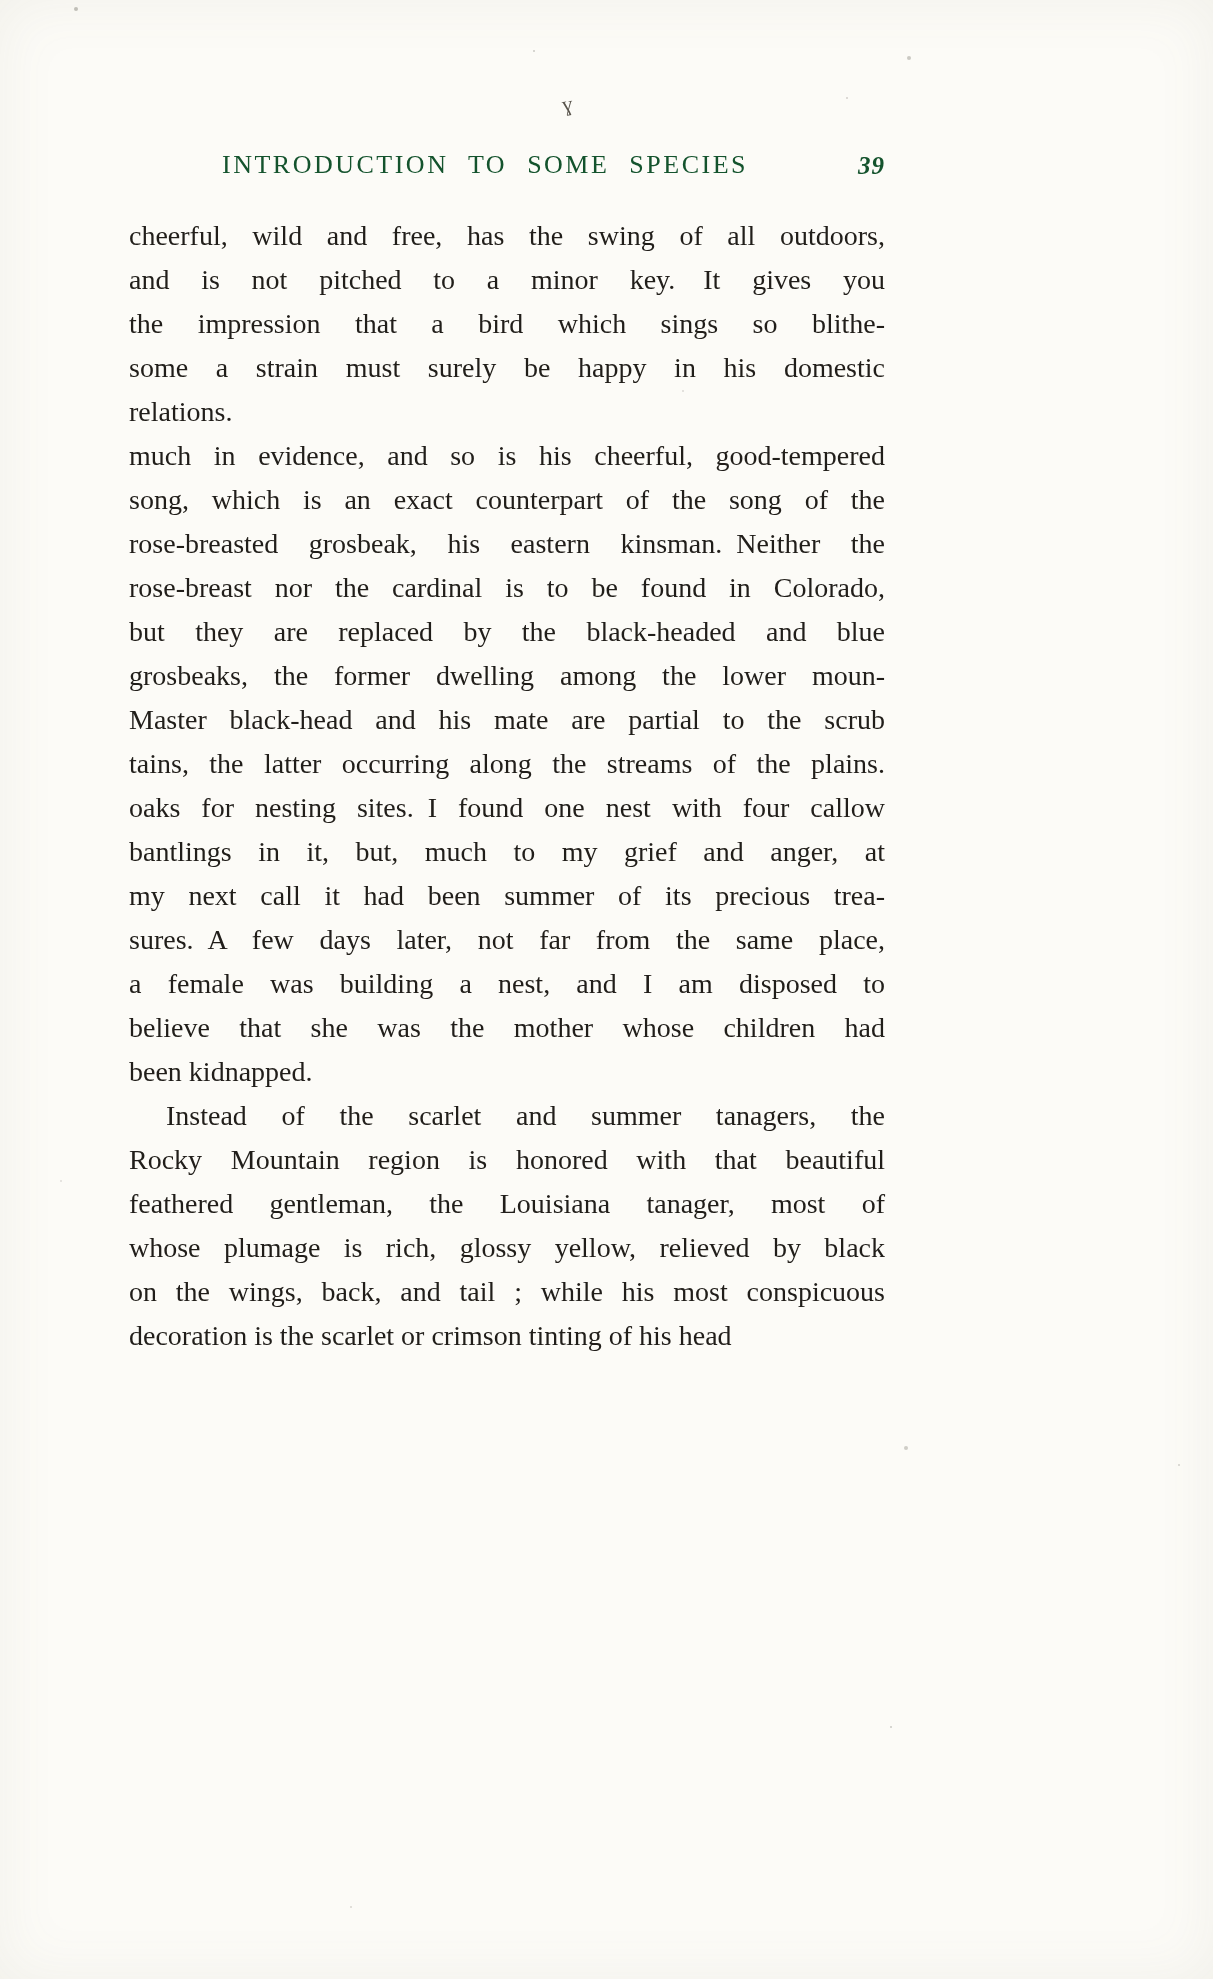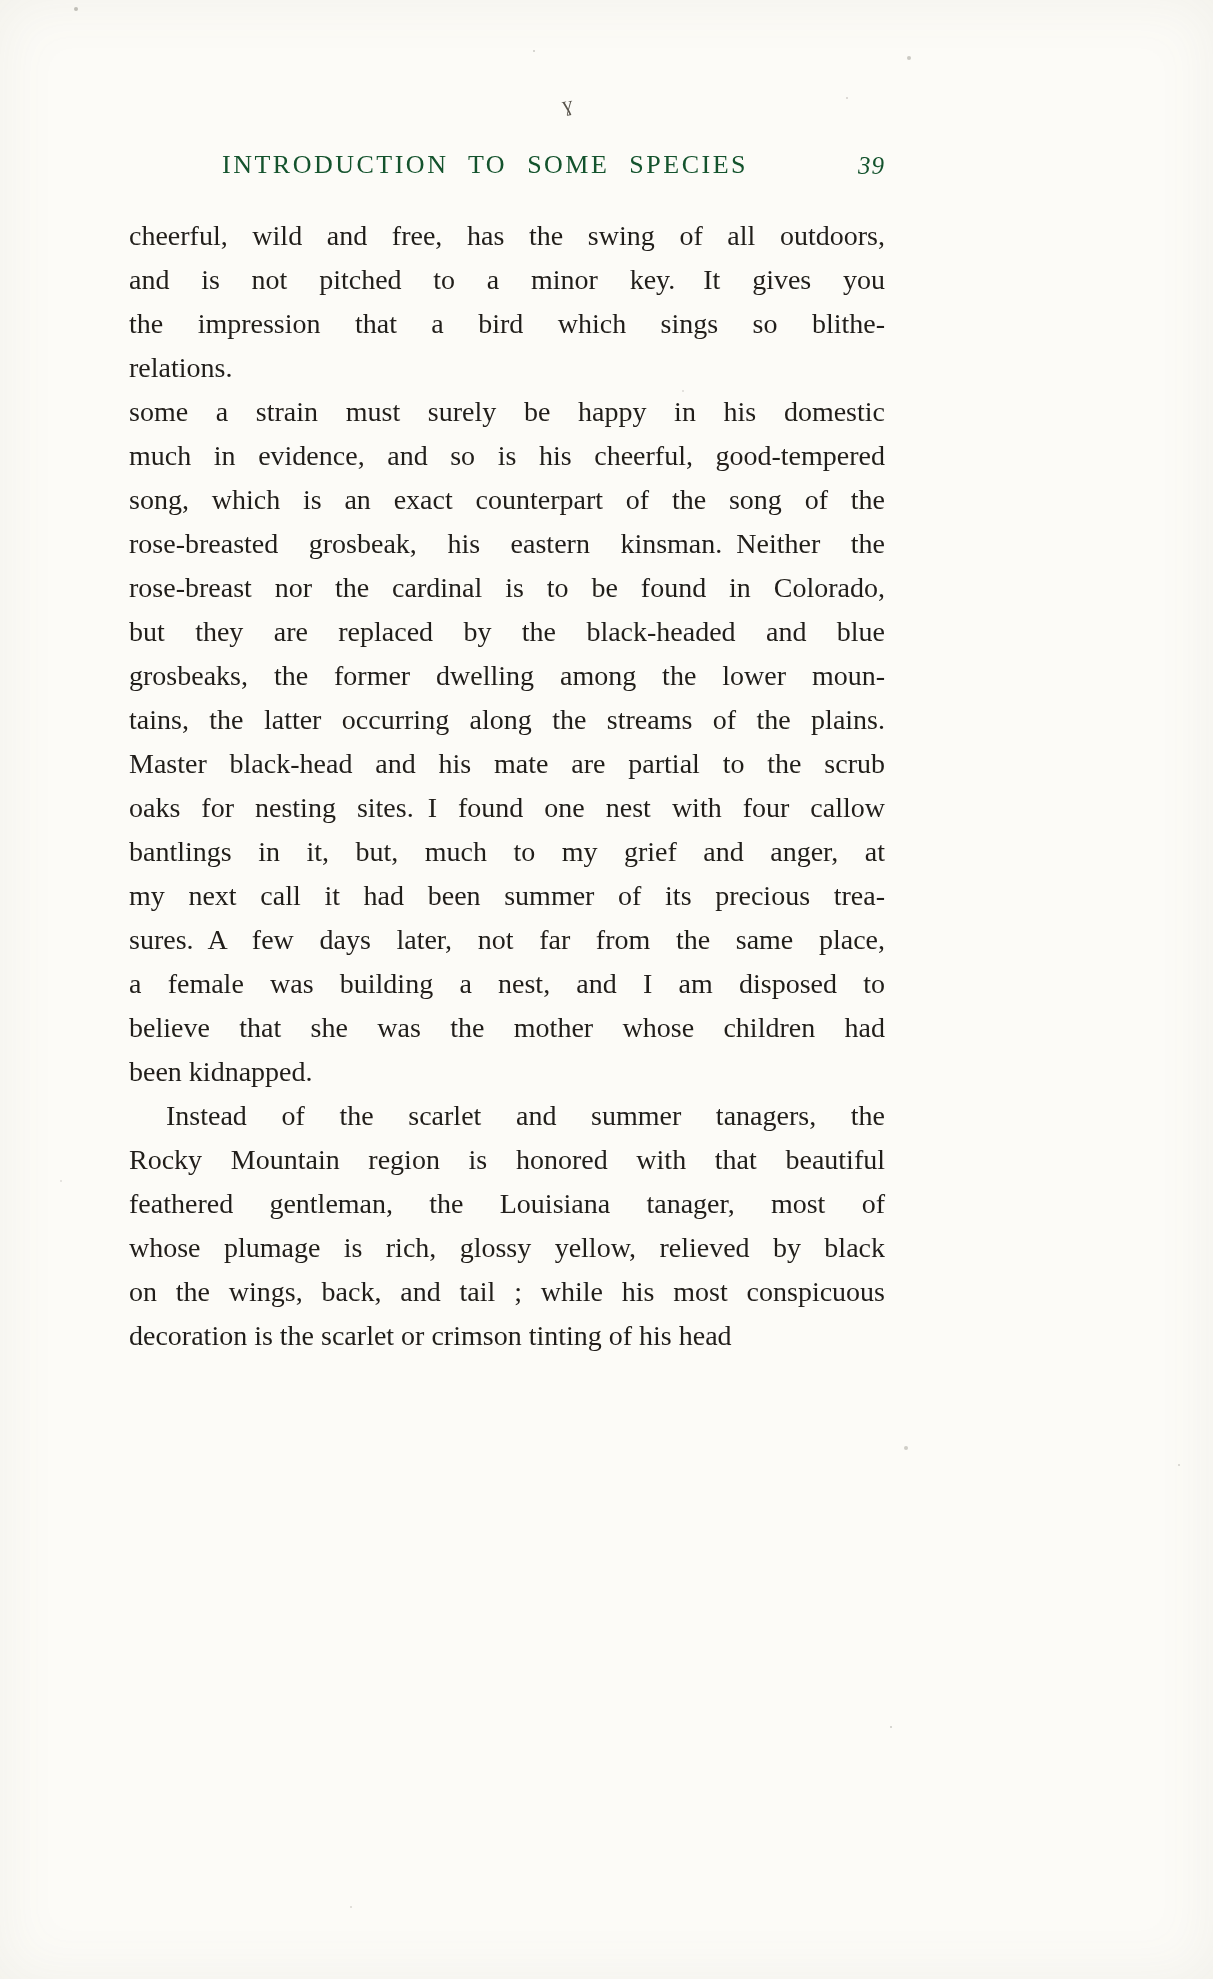--- a/index.html
+++ b/index.html
@@ -34,20 +34,21 @@
     color: #14532d;
   }
   .page-number {
     position: absolute;
     right: 0;
     top: 2px;
     font-style: italic;
     font-size: 25px;
     letter-spacing: 1px;
     word-spacing: normal;
+    font-weight: bold;
   }
   .body-text {
     margin-top: 22px;
     font-size: 28px;
     line-height: 44px;
     margin-left: 44px;
   }
   .line {
     text-align: justify;
     text-align-last: justify;
@@ -100,30 +101,30 @@
 
     <div class="running-head">
       <span>INTRODUCTION TO SOME SPECIES</span>
       <span class="page-number">39</span>
     </div>
 
     <div class="body-text" id="body-text">
         <div class="line">cheerful, wild and free, has the swing of all outdoors,</div>
         <div class="line">and is not pitched to a minor key. It gives you</div>
         <div class="line">the impression that a bird which sings so blithe-</div>
+        <div class="line">some a strain must surely be happy in his domestic</div>
         <div class="line last">relations.</div>
-        <div class="line">some a strain must surely be happy in his domestic</div>
         <div class="line">much in evidence, and so is his cheerful, good-tempered</div>
         <div class="line">song, which is an exact counterpart of the song of the</div>
         <div class="line">rose-breasted grosbeak, his eastern kinsman. Neither the</div>
         <div class="line">rose-breast nor the cardinal is to be found in Colorado,</div>
         <div class="line">but they are replaced by the black-headed and blue</div>
         <div class="line">grosbeaks, the former dwelling among the lower moun-</div>
+        <div class="line">Master black-head and his mate are partial to the scrub</div>
         <div class="line">tains, the latter occurring along the streams of the plains.</div>
-        <div class="line">Master black-head and his mate are partial to the scrub</div>
         <div class="line">oaks for nesting sites. I found one nest with four callow</div>
         <div class="line">bantlings in it, but, much to my grief and anger, at</div>
         <div class="line">my next call it had been summer of its precious trea-</div>
         <div class="line">sures. A few days later, not far from the same place,</div>
         <div class="line">a female was building a nest, and I am disposed to</div>
         <div class="line">believe that she was the mother whose children had</div>
         <div class="line last">been kidnapped.</div>
         <div class="line indent">Instead of the scarlet and summer tanagers, the</div>
         <div class="line">Rocky Mountain region is honored with that beautiful</div>
         <div class="line">feathered gentleman, the Louisiana tanager, most of</div>

